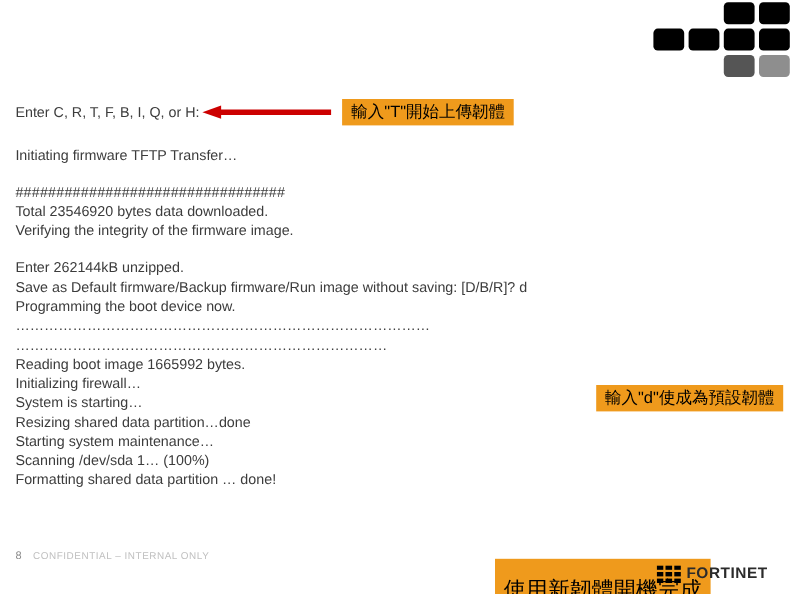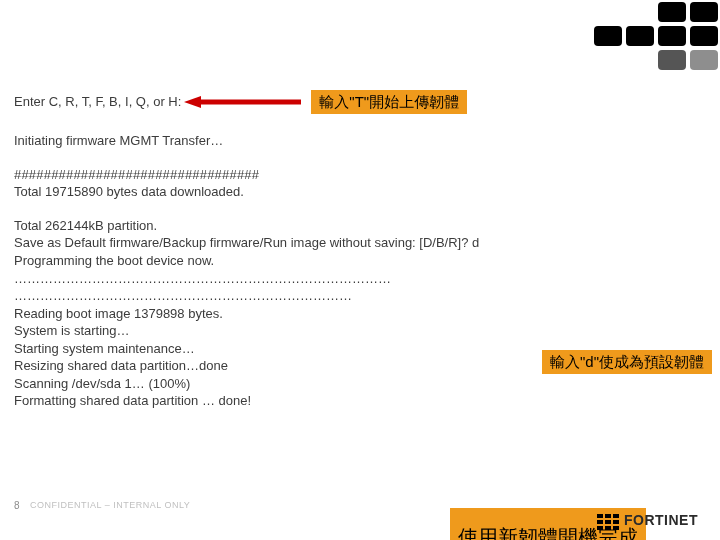--- a/index.html
+++ b/index.html
@@ -94,37 +94,39 @@
     <span class="arrow">
       <svg width="120" height="16" viewBox="0 0 120 16">
         <line x1="10" y1="8" x2="118" y2="8" stroke="#cc0000" stroke-width="5"></line>
         <polygon points="1,8 18,2 18,14" fill="#cc0000"></polygon>
       </svg>
     </span>
     <span class="callout">輸入"T"開始上傳韌體</span>
   </div>
 
 
-  <p class="para line">Initiating firmware MGMT Transfer…</p>
+  <p class="para line">Initiating firmware TFTP Transfer…</p>
 
   <div class="para">
     <div class="line monoB">#################################</div>
-    <div class="line">Total 19715890 bytes data downloaded.</div>
+    <div class="line">Total 23546920 bytes data downloaded.</div>
+    <div class="line">Verifying the integrity of the firmware image.</div>
   </div>
 
   <div class="para">
-    <div class="line">Total 262144kB partition.</div>
+    <div class="line">Enter 262144kB unzipped.</div>
     <div class="line">Save as Default firmware/Backup firmware/Run image without saving: [D/B/R]? d</div>
     <div class="line">Programming the boot device now.</div>
     <div class="line">……………………………………………………………………………</div>
     <div class="line">……………………………………………………………………</div>
-    <div class="line">Reading boot image 1379898 bytes.</div>
+    <div class="line">Reading boot image 1665992 bytes.</div>
+    <div class="line">Initializing firewall…</div>
     <div class="line">System is starting…</div>
+    <div class="line">Resizing shared data partition…done</div>
     <div class="line">Starting system maintenance…</div>
-    <div class="line">Resizing shared data partition…done</div>
     <div class="line">Scanning /dev/sda 1… (100%)</div>
     <div class="line">Formatting shared data partition … done!</div>
   </div>
 
 </div>
 
 <span class="callout2">輸入"d"使成為預設韌體</span>
 <span class="callout3">使用新韌體開機完成</span>
 
 <div class="footer">

